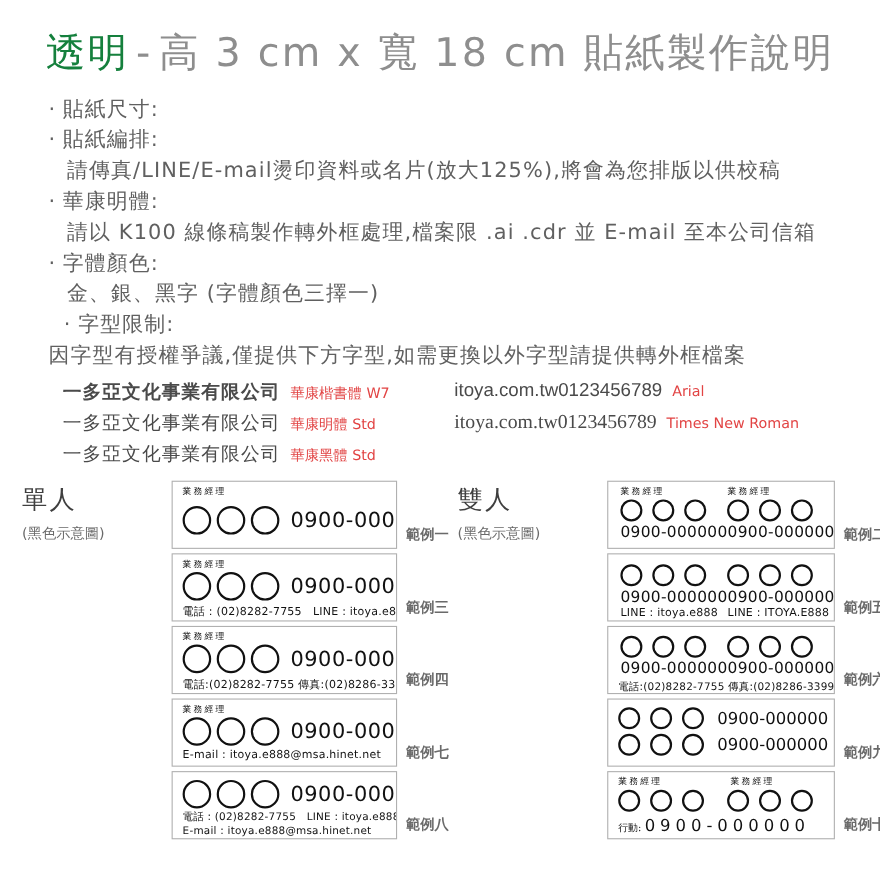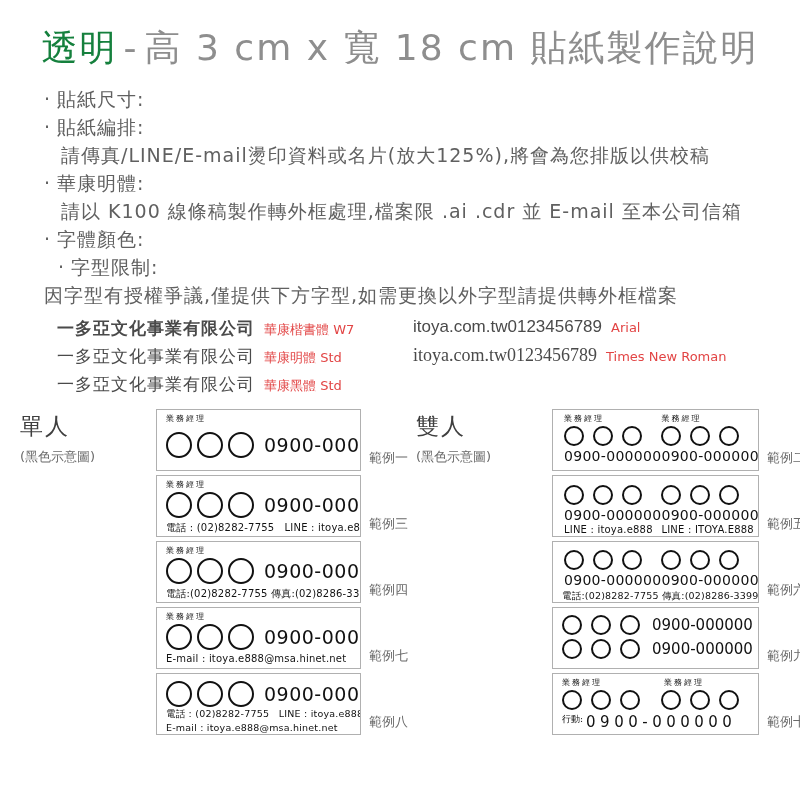--- a/index.html
+++ b/index.html
@@ -36,21 +36,21 @@
 
   
   .examples-area { display:flex; margin:8px 0 0 20px; }
   .group { display:flex; }
   .group-double { margin-left:8px; }
   .col-head { width:112px; padding-top:2px; }
   .col-title { font-size:23px; color:#3f3f3f; letter-spacing:2px; }
   .col-sub { font-size:13px; color:#6a6a6a; margin-top:6px; white-space:nowrap; }
   .boxes { display:flex; flex-direction:column; gap:4px;padding-left:24px; }
   .example-row { display:flex; align-items:flex-end; }
-  .ex-label { font-size:13px; color:#6a6a6a; margin:0 0 4px 8px; white-space:nowrap; }
+  .ex-label { font-size:13px; color:#6a6a6a; margin:0 0 4px 8px; white-space:nowrap;font-weight:bold; }
 
   .sticker { width:205px; height:62px; border:1px solid #b0b0b0; background:#fff; color:#111;
              padding:4px 8px 3px 9px; overflow:hidden; }
   .s-double { width:207px; }
 
   .mgr { font-size:8px; font-family:"DejaVu Serif", serif; letter-spacing:2px; color:#111; line-height:10px; }
   .crow { display:flex; align-items:center; margin-top:2px; }
   .c { display:inline-block; border:2px solid #111; border-radius:50%; background:#fff; flex:none; }
   .c-lg { width:26px; height:26px; margin-right:5px; }
   .c-sm { width:20px; height:20px; margin-right:9px; }
@@ -63,40 +63,41 @@
   .grp { display:flex; flex-direction:column; align-items:flex-start; }
   .crow-sm { display:flex; align-items:center; margin-top:2px; }
   .num-sm { font-size:14px; letter-spacing:0.3px; margin-top:2px; white-space:nowrap; }
   .sub { font-size:10px; letter-spacing:0.2px; margin-top:1px; white-space:nowrap; }
   .contact-c { font-size:9.5px; margin-top:2px; white-space:nowrap; letter-spacing:0.2px; }
   .vrow { display:flex; align-items:center; margin:3px 0 4px 0; }
   .num-md { font-size:15px; margin-left:3px; white-space:nowrap; }
   .mgr-pair { display:flex; }
   .mgr-r { margin-left:62px; }
   .six .gap { margin-left:12px; }
-  .mobile { display:flex; align-items:flex-start; margin-top:3px; }
+  .mobile { display:flex; align-items:flex-end; margin-top:3px; }
   .mob-label { font-size:9px; font-family:"DejaVu Serif", serif; }
   .mob-num { font-size:15px; letter-spacing:4.5px; margin-left:3px; white-space:nowrap; }
 </style>
 </head>
 <body>
 
 <div class="page">
 
   <div class="title">
     <span class="t-hl">透明</span><span class="t-sep">-</span><span class="t-rest">高 3 cm x 寬 18 cm 貼紙製作說明</span>
   </div>
 
   <div class="instructions">
     <div class="ins kind-header">貼紙尺寸:</div>
     <div class="ins kind-header">貼紙編排:</div>
     <div class="ins kind-body">請傳真/LINE/E-mail燙印資料或名片(放大125%),將會為您排版以供校稿</div>
     <div class="ins kind-header">華康明體:</div>
     <div class="ins kind-body">請以 K100 線條稿製作轉外框處理,檔案限 .ai .cdr 並 E-mail 至本公司信箱</div>
     <div class="ins kind-header">字體顏色:</div>
+    <div class="ins kind-body">金、銀、黑字 (字體顏色三擇一)</div>
     <div class="ins kind-subheader">字型限制:</div>
     <div class="ins kind-wide">因字型有授權爭議,僅提供下方字型,如需更換以外字型請提供轉外框檔案</div>
   </div>
 
   <div class="font-samples">
     <div class="fs-left">
       <div class="fs-row">
         <span class="sample kai">一多亞文化事業有限公司</span>
         <span class="font-label">華康楷書體 W7</span>
       </div>

